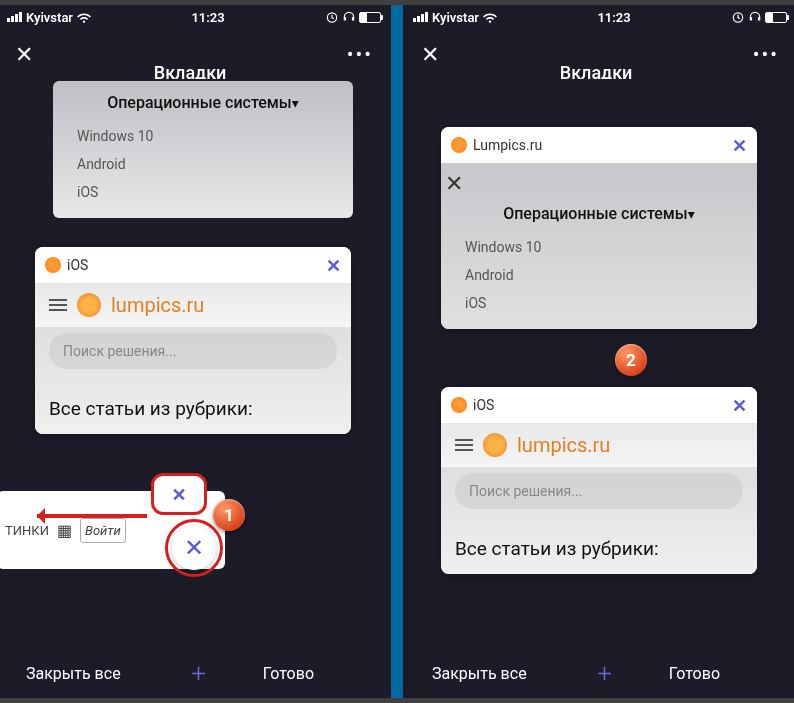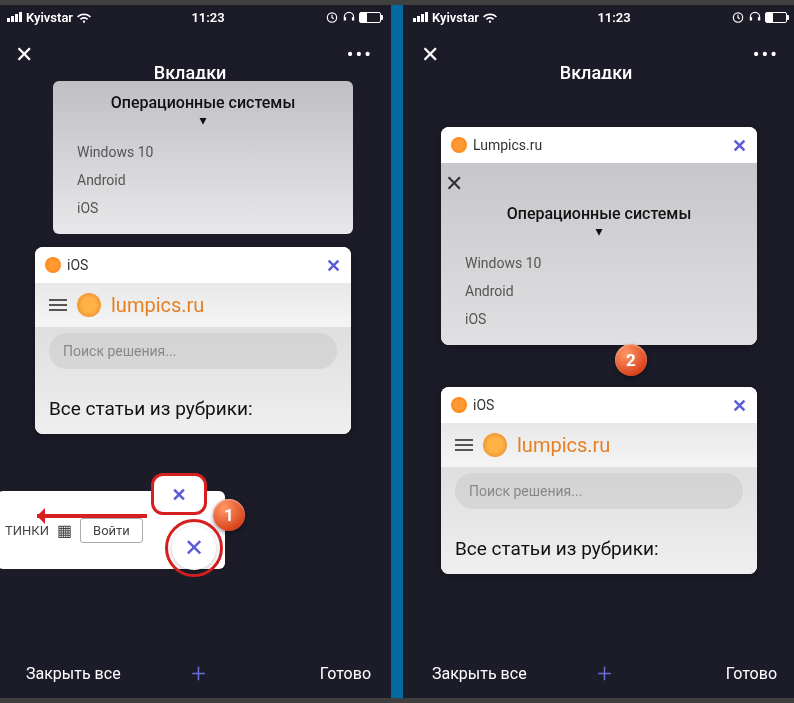--- a/index.html
+++ b/index.html
@@ -35,30 +35,30 @@
 .tab-content { background: linear-gradient(#d8d8d8, #efefef); }
 .content-header { display: flex; align-items: center; padding: 10px 14px; gap: 10px; background: linear-gradient(#e8e8e8,#f5f5f5); }
 .menu-lines { display: flex; flex-direction: column; gap: 3px; }
 .menu-lines span { width: 18px; height: 2px; background: #555; }
 .logo-orange { width: 24px; height: 24px; border-radius: 50%; background: radial-gradient(circle, #ffb347 40%, #e67e22 100%); }
 .logo-text { color: #e67e22; font-size: 20px; }
 .search-box { margin: 6px 14px 14px; padding: 10px 14px; background: rgba(200,200,200,0.5); border-radius: 18px; color: #888; font-size: 14px; }
 .heading-text { padding: 14px; font-size: 19px; color: #111; }
 
 .menu-panel { position: absolute; background: linear-gradient(to bottom, #bfbfc4, #e8e8ea); border-radius: 6px; padding: 12px 14px; }
-.menu-title { font-size: 16px; font-weight: 500; color: #111; margin-bottom: 10px; display: flex; justify-content: space-between; align-items: center; flex-direction: column; }
+.menu-title { font-size: 16px; font-weight: 500; color: #111; margin-bottom: 10px; display: flex; justify-content: center; align-items: center; }
 .chevron { font-size: 14px; }
 .menu-item { padding: 6px 10px; color: #555; font-size: 14px; }
 .menu-x { font-size: 22px; color: #333; padding: 8px 4px; }
 
 .bottom-fragment { position: absolute; background: #fff; border-radius: 6px; padding: 8px; display: flex; align-items: center; gap: 8px; font-size: 13px; color: #444; }
 
 .footer { position: absolute; bottom: 0; left: 9px; right: 0; height: 50px; background: #1b1c28; display: flex; align-items: center; padding: 0 20px; color: #fff; }
 .footer-left, .footer-right { font-size: 16px; flex: 1; }
-.footer-right { text-align: right; }
+.footer-right { text-align: center; }
 .footer-plus { font-size: 26px; color: #6b6bd6; font-weight: 300; }
 
 .callout { position: absolute; border: 3px solid #d62020; border-radius: 12px; background: rgba(255,255,255,0); }
 .callout-badge { position: absolute; width: 32px; height: 32px; border-radius: 50%; background: radial-gradient(circle at 35% 30%, #ff9966, #cc2200); display: flex; align-items: center; justify-content: center; color: #fff; font-weight: bold; font-size: 17px; box-shadow: 0 2px 4px rgba(0,0,0,0.4), inset 0 1px 2px rgba(255,255,255,0.5); }
 .arrow { position: absolute; height: 4px; background: #d62020; }
 .arrow::before { content: ''; position: absolute; left: -8px; top: -6px; border: 8px solid transparent; border-right-color: #d62020; }
 
 .circle-btn { position: absolute; width: 44px; height: 44px; border-radius: 50%; background: #fff; display: flex; align-items: center; justify-content: center; box-shadow: 0 2px 6px rgba(0,0,0,0.2); }
 .circle-btn-x { font-size: 24px; color: #5b5bd6; }
 </style>
@@ -133,21 +133,21 @@
             <span class="logo-text">lumpics.ru</span>
           </div>
           <div class="search-box">Поиск решения...</div>
           <div class="heading-text">Все статьи из рубрики:</div>
         </div>
       </div>
 
       <div class="bottom-fragment" style="left:0; top:412px; width:228px; height:78px;">
         <span>ТИНКИ</span>
         <span style="font-size:16px;">▦</span>
-        <span style="border:1px solid #aaa; padding:4px 12px; border-radius:3px;">Войти</span>
+        <span style="border:1px solid #aaa; padding:4px 4px; border-radius:3px;font-style:italic;">Войти</span>
       </div>
 
       <div class="callout" style="left:154px; top:394px; width:56px; height:42px; background:#fff; display:flex; align-items:center; justify-content:center;">
         <span style="color:#5b5bd6; font-weight:bold; font-size:18px;">✕</span>
       </div>
 
       <div class="callout" style="left:168px; top:440px; width:58px; height:58px; border-radius:50%;">
         <div class="circle-btn" style="position:relative; left:4px; top:4px;">
           <span class="circle-btn-x">✕</span>
         </div>

